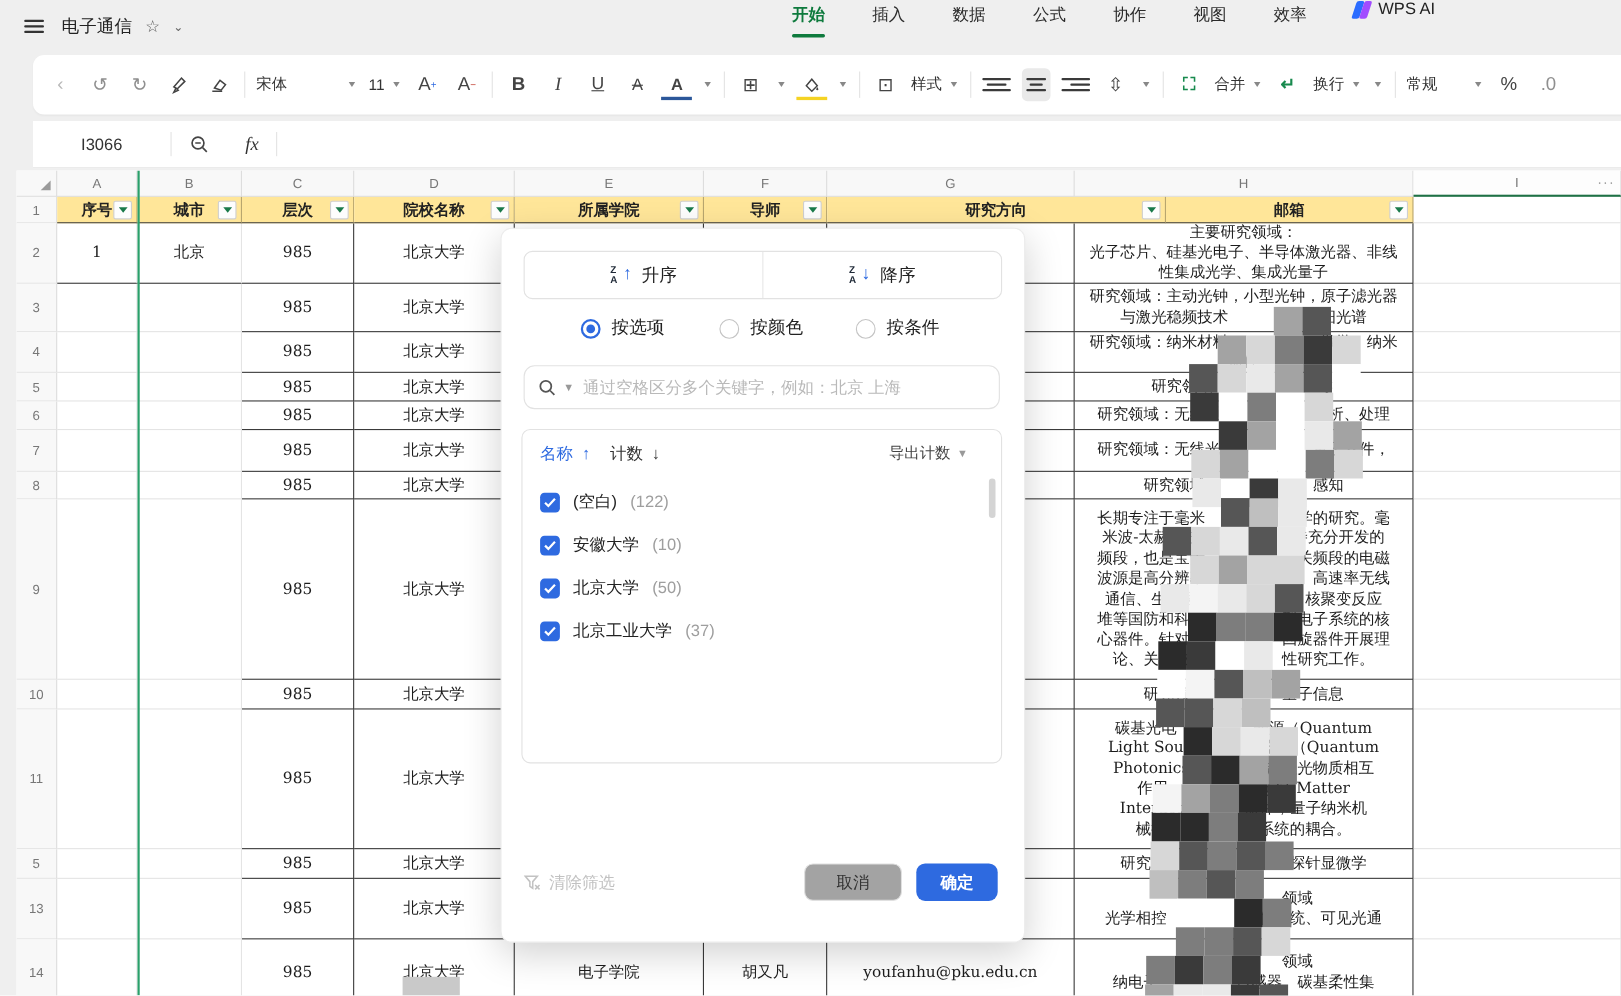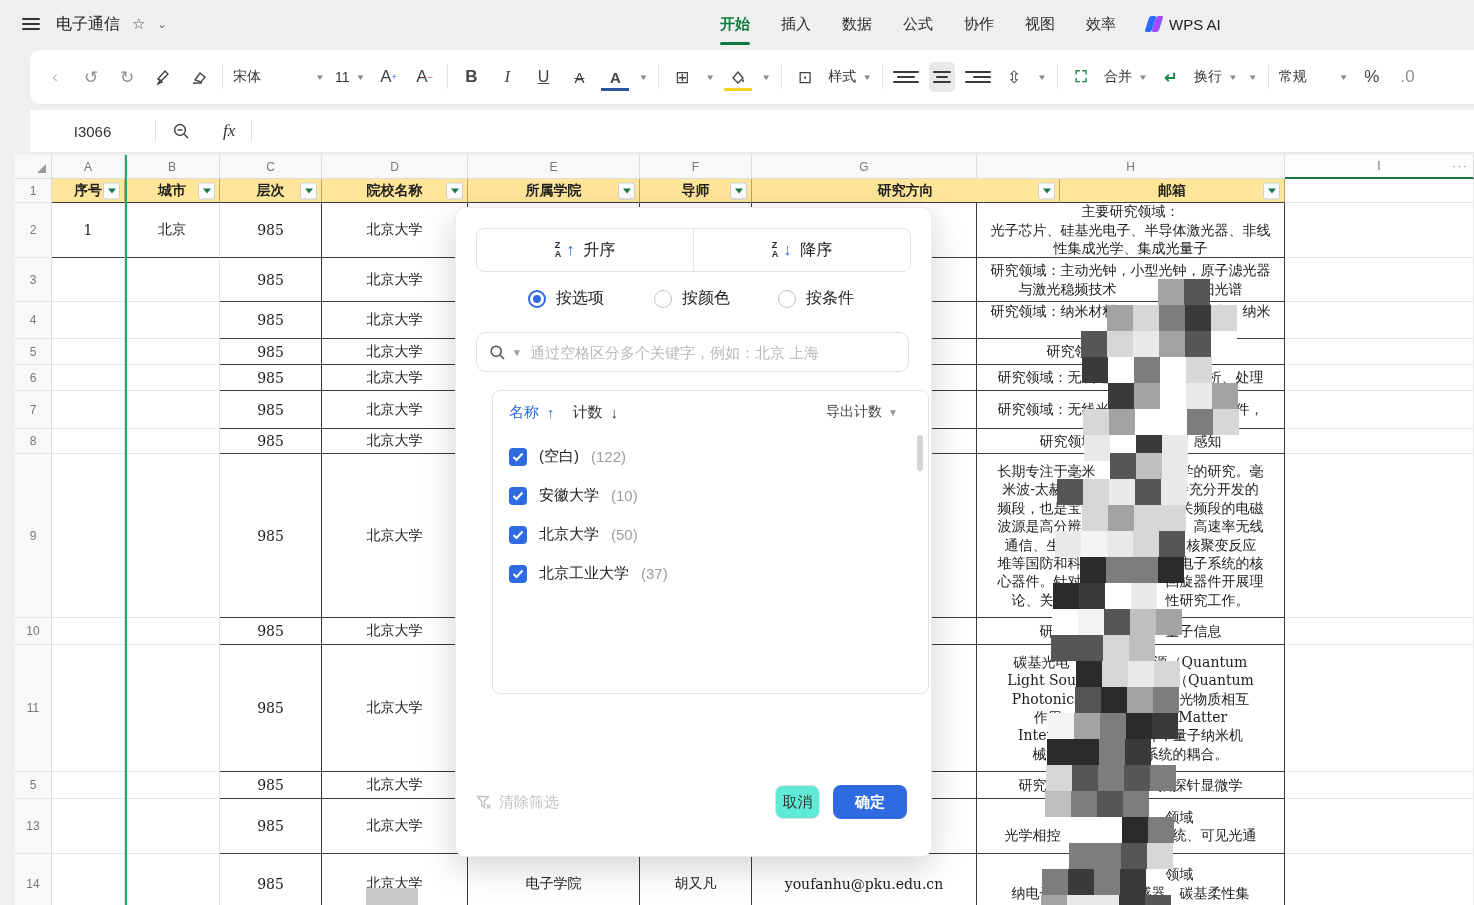--- a/index.html
+++ b/index.html
@@ -5,21 +5,21 @@
   html,body{margin:0;padding:0;}
   body{width:1474px;height:905px;overflow:hidden;background:#efefef;
        font-family:"Liberation Sans",sans-serif;position:relative;color:#333;}
   
   .titlebar{position:absolute;top:0;left:0;right:0;height:48px;display:flex;align-items:center;}
   .hamburger{width:18px;height:12px;margin-left:22px;display:flex;flex-direction:column;justify-content:space-between;cursor:pointer;}
   .hamburger i{display:block;height:2px;background:#333;border-radius:1px;}
   .doc-title{margin-left:16px;font-size:16px;color:#222;}
   .star{margin-left:12px;color:#555;font-size:15px;}
   .tchev{margin-left:12px;color:#666;font-size:11px;}
-  .menu-tabs{position:absolute;left:718px;top:0;height:48px;display:flex;align-items:center;gap:27px;}
+  .menu-tabs{position:absolute;left:718px;top:0;height:48px;display:flex;align-items:flex-start;gap:39px;}
   .mtab{font-size:15px;color:#2b2b2b;position:relative;padding:4px 2px;cursor:pointer;white-space:nowrap;}
   .mtab.active{color:#0e7a3d;font-weight:bold;}
   .mtab.active::after{content:"";position:absolute;left:2px;right:2px;bottom:-7px;height:3px;border-radius:2px;background:#0e7a3d;}
   .wps-ai{display:flex;align-items:center;gap:6px;font-size:15px;color:#222;}
   .ai-logo{width:18px;height:16px;position:relative;}
   .ai-logo i{position:absolute;width:7px;height:16px;border-radius:2px;transform:skewX(-18deg);}
   .ai-logo i:nth-child(1){left:2px;background:#2b6cff;}
   .ai-logo i:nth-child(2){left:9px;background:#a14cff;}
   
   .toolbar{position:absolute;top:50px;left:30px;right:0;height:54px;background:#fff;border-radius:10px 0 0 10px;
@@ -90,41 +90,41 @@
   .radios{position:absolute;left:0;top:80px;width:100%;height:28px;}
   .radio{position:absolute;display:flex;align-items:center;gap:10px;font-size:16px;color:#222;cursor:pointer;}
   .rdot{width:18px;height:18px;border-radius:50%;border:1.5px solid #c4c4c4;box-sizing:border-box;background:#fff;position:relative;}
   .radio.sel .rdot{border:2px solid #2e6ae0;}
   .radio.sel .rdot::after{content:"";position:absolute;left:50%;top:50%;width:8px;height:8px;border-radius:50%;background:#2e6ae0;transform:translate(-50%,-50%);}
   .searchbox{position:absolute;left:20px;top:124px;width:433px;height:40px;border:1px solid #e2e2e2;border-radius:10px;box-sizing:border-box;
              display:flex;align-items:center;padding:0 12px;gap:6px;}
   .searchbox input{border:none;outline:none;flex:1;font-size:15px;color:#333;font-family:"Liberation Sans",sans-serif;background:transparent;}
   .searchbox input::placeholder{color:#b9b9b9;}
   .schev{color:#999;font-size:10px;}
-  .listbox{position:absolute;left:36px;top:182px;width:437px;height:304px;border:1px solid #e2e2e2;border-radius:8px;box-sizing:border-box;overflow:hidden;}
+  .listbox{position:absolute;left:18px;top:182px;width:437px;height:304px;border:1px solid #e2e2e2;border-radius:8px;box-sizing:border-box;overflow:hidden;}
   .listhead{position:absolute;left:16px;top:12px;display:flex;align-items:center;gap:8px;font-size:15px;}
   .lh-name{color:#2e6ae0;} .lh-up{color:#2e6ae0;font-size:15px;}
   .lh-count{color:#333;margin-left:10px;} .lh-down{color:#333;font-size:15px;}
   .lh-export{position:absolute;right:30px;top:12px;font-size:14px;color:#444;display:flex;gap:6px;align-items:center;}
   .litems{position:absolute;left:16px;top:46px;right:16px;}
   .litem{display:flex;align-items:center;gap:12px;height:39px;}
   .cb{width:18px;height:18px;border-radius:4px;background:#2e6ae0;display:flex;align-items:center;justify-content:center;flex:0 0 auto;}
   .cb svg{display:block;}
   .llabel{font-size:15px;color:#222;}
   .lcount{font-size:15px;color:#9e9e9e;}
   .lscroll{position:absolute;right:5px;top:44px;width:6px;height:36px;border-radius:3px;background:#d4d4d4;}
   .togglerow{position:absolute;left:20px;right:24px;top:508px;height:28px;display:flex;align-items:center;}
   .toglabel{font-size:15px;color:#333;}
   .help{width:16px;height:16px;border-radius:50%;border:1.3px solid #8f8f8f;color:#8f8f8f;font-size:10px;display:flex;align-items:center;justify-content:center;margin-left:10px;box-sizing:border-box;}
   .switch{margin-left:auto;width:38px;height:20px;border-radius:10px;background:#d9d9d9;position:relative;cursor:pointer;}
   .knob{position:absolute;left:2px;top:2px;width:16px;height:16px;border-radius:50%;background:#fff;box-shadow:0 1px 2px rgba(0,0,0,.25);}
   .dfoot{position:absolute;left:20px;right:24px;top:576px;height:36px;display:flex;align-items:center;}
   .clear{display:flex;align-items:center;gap:7px;color:#c2c2c2;font-size:15px;cursor:default;}
   .btn{height:34px;border-radius:8px;font-size:15px;display:flex;align-items:center;justify-content:center;cursor:pointer;box-sizing:border-box;}
-  .btn.cancel{width:45px;background:#5eead4;border:1px solid #e0e0e0;color:#333;margin-left:auto;}
+  .btn.cancel{width:89px;background:#a3a3a3;border:1px solid #e0e0e0;color:#333;margin-left:auto;}
   .btn.ok{width:74px;background:#2e6ae0;color:#fff;margin-left:13px;font-weight:bold;}
 </style>
 </head>
 <body>
 
 <div class="titlebar">
   <div class="hamburger">
       <i></i>
       <i></i>
       <i></i>

